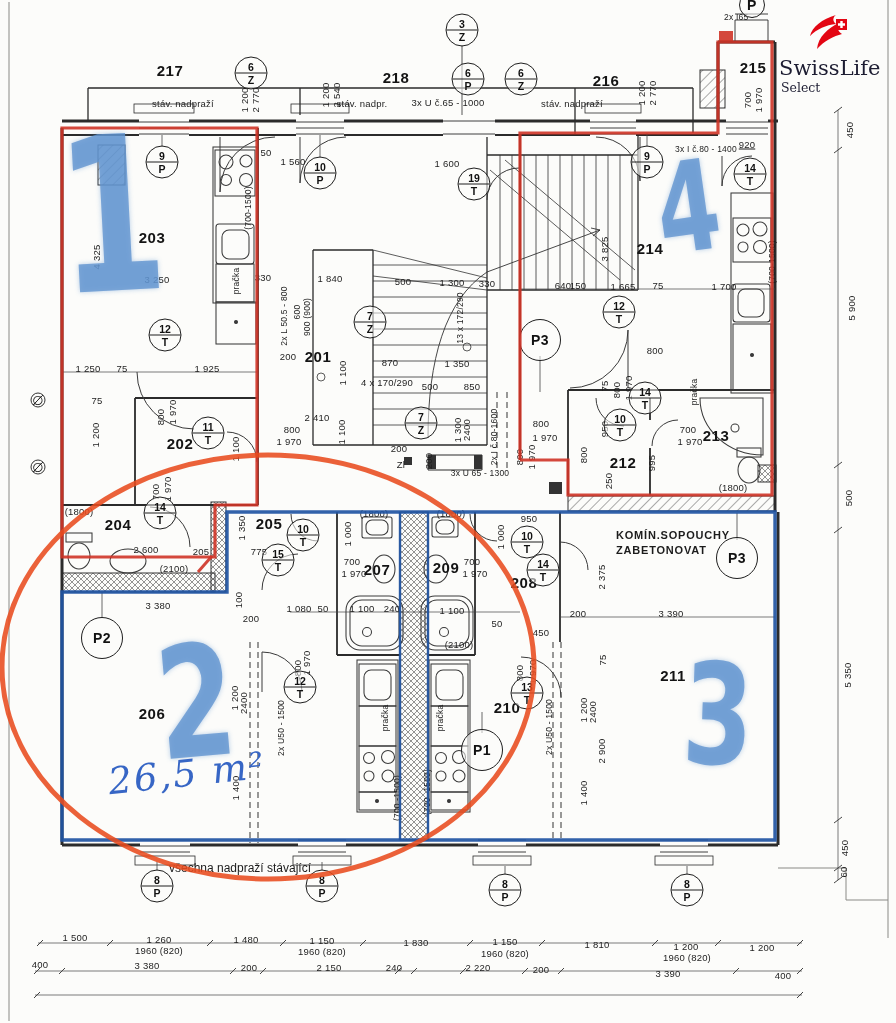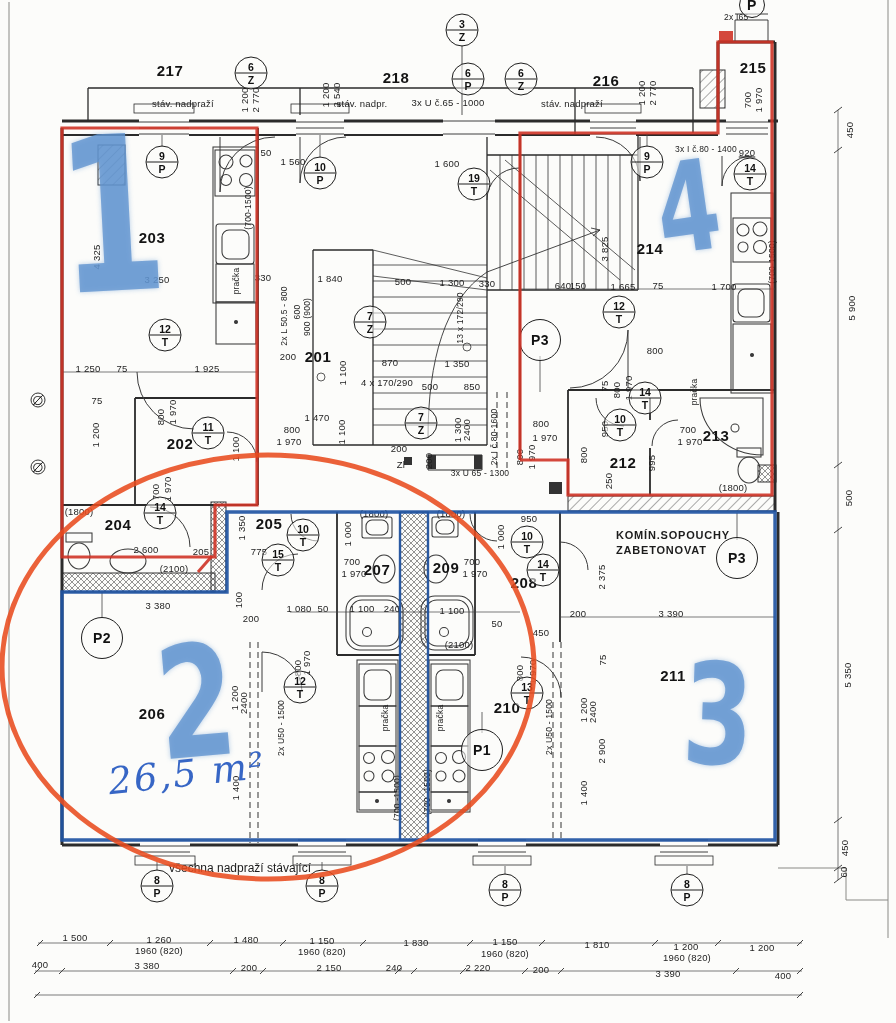--- a/index.html
+++ b/index.html
@@ -259,21 +259,21 @@
       <span class="dim vert" style="left: 336px; top: 95px;">2 540</span>
       <span class="dim" style="left: 362px; top: 103px;">stáv. nadpr.</span>
       <span class="dim" style="left: 448px; top: 102px;">3x U č.65 - 1000</span>
       <span class="dim" style="left: 572px; top: 103px;">stáv. nadpraží</span>
       <span class="dim vert" style="left: 641px; top: 93px;">1 200</span>
       <span class="dim vert" style="left: 652px; top: 93px;">2 770</span>
       <span class="dim" style="left: 739px; top: 17px; font-size: 8.5px;">2x I65 -</span>
       <span class="dim vert" style="left: 747px; top: 100px;">700</span>
       <span class="dim vert" style="left: 758px; top: 100px;">1 970</span>
       <span class="dim" style="left: 706px; top: 149px; font-size: 8.5px;">3x I č.80 - 1400</span>
-      <span class="dim" style="left: 747px; top: 152px; text-decoration: underline;">920</span>
+      <span class="dim" style="left: 747px; top: 144px; text-decoration: underline;">920</span>
       <span class="dim" style="left: 266px; top: 152px;">50</span>
       <span class="dim" style="left: 293px; top: 154px; margin-top: 7px;">1 560</span>
       <span class="dim" style="left: 447px; top: 163px;">1 600</span>
       <span class="dim vert" style="left: 96px; top: 257px;">4 325</span>
       <span class="dim" style="left: 157px; top: 279px;">3 250</span>
       <span class="dim" style="left: 263px; top: 277px;">330</span>
       <span class="dim vert" style="left: 236px; top: 281px; font-size: 8.5px;">pračka</span>
       <span class="dim vert" style="left: 248px; top: 208px; font-size: 8.5px;">(700-1500)</span>
       <span class="dim" style="left: 88px; top: 368px;">1 250</span>
       <span class="dim" style="left: 122px; top: 368px;">75</span>
@@ -293,21 +293,21 @@
       <span class="dim vert" style="left: 297px; top: 312px; font-size: 8.5px;">600</span>
       <span class="dim vert" style="left: 307px; top: 317px; font-size: 8.5px;">900 (900)</span>
       <span class="dim" style="left: 288px; top: 356px;">200</span>
       <span class="dim vert" style="left: 342px; top: 373px;">1 100</span>
       <span class="dim" style="left: 390px; top: 362px;">870</span>
       <span class="dim" style="left: 457px; top: 363px;">1 350</span>
       <span class="dim" style="left: 387px; top: 382px;">4 x 170/290</span>
       <span class="dim" style="left: 430px; top: 386px;">500</span>
       <span class="dim" style="left: 472px; top: 386px;">850</span>
       <span class="dim vert" style="left: 460px; top: 318px; font-size: 8.5px;">13 x 172/290</span>
-      <span class="dim" style="left: 317px; top: 417px;">1 470</span>
+      <span class="dim" style="left: 317px; top: 417px;">2 410</span>
       <span class="dim" style="left: 292px; top: 429px;">800</span>
       <span class="dim" style="left: 289px; top: 441px;">1 970</span>
       <span class="dim vert" style="left: 341px; top: 432px;">1 100</span>
       <span class="dim vert" style="left: 457px; top: 430px;">1 300</span>
       <span class="dim vert" style="left: 466px; top: 430px;">2400</span>
       <span class="dim" style="left: 399px; top: 448px;">200</span>
       <span class="dim" style="left: 401px; top: 464px;">Zl</span>
       <span class="dim vert" style="left: 428px; top: 461px;">200</span>
       <span class="dim" style="left: 480px; top: 473px; font-size: 8.5px;">3x U 65 - 1300</span>
       <span class="dim vert" style="left: 494px; top: 437px; font-size: 8.5px;">2x I č.80-1600</span>
@@ -549,20 +549,30 @@
       <span class="apt" style="left: 688px; top: 214px; font-size: 125px; transform: translate(-50%, -55%) rotate(-8deg) scaleX(0.72);">4</span>
     </div>
 
   <div class="note-chimney">
     <div>KOMÍN.SOPOUCHY</div>
     <div>ZABETONOVAT</div>
   </div>
   <div class="note-lintels">všechna nadpraží stávající</div>
   <div class="note-area">26,5 m²</div>
 
+  <div class="logo">
+    <svg class="icon" width="46" height="42" viewBox="0 0 46 42">
+      <path fill="#e30613" d="M31,1 C17,5 7,13 5,22 C12,15 21,11 31,10 C27,7 28,3 31,1 Z"></path>
+      <path fill="#e30613" d="M34,9 C23,14 13,23 12,35 C19,27 29,22 37,20 C32,17 32,12 34,9 Z"></path>
+      <rect x="31" y="5" width="11" height="11" fill="#e30613"></rect>
+      <path stroke="#fff" stroke-width="2.4" d="M36.5,7 V14 M33,10.5 H40" fill="none"></path>
+    </svg>
+    <div class="logo-title">SwissLife</div>
+    <div class="logo-sub">Select</div>
+  </div>
 
   <svg class="layer" width="896" height="1023" viewBox="0 0 896 1023" style="pointer-events:none">
     <path d="M62,128 L257,128 L257,505 L215,505 L215,557 L62,557 Z" stroke="#cf3427" stroke-width="3.2" fill="none" opacity="0.9"></path>
     <path d="M520,460 L520,133 L718,133 L718,42 L772,42 L772,495 L568,495 L568,460 L520,460" stroke="#cf3427" stroke-width="3.2" fill="none" opacity="0.9"></path>
     <rect x="719" y="31" width="14" height="10" fill="#cf3427" opacity="0.9"></rect>
     <path d="M198,572 L212,556" stroke="#cf3427" stroke-width="3" opacity="0.9"></path>
     <path d="M62,592 L227,592 L227,512 L775,512 L775,840 L62,840 Z" stroke="#2155a3" stroke-width="3.4" fill="none" opacity="0.92"></path>
     <path d="M400,512 V840 M428,512 V840" stroke="#2155a3" stroke-width="2.4" fill="none" opacity="0.92"></path>
     <ellipse cx="268" cy="667" rx="266" ry="212" stroke="#e84b1e" stroke-width="5" fill="none" opacity="0.88"></ellipse>
   </svg>

